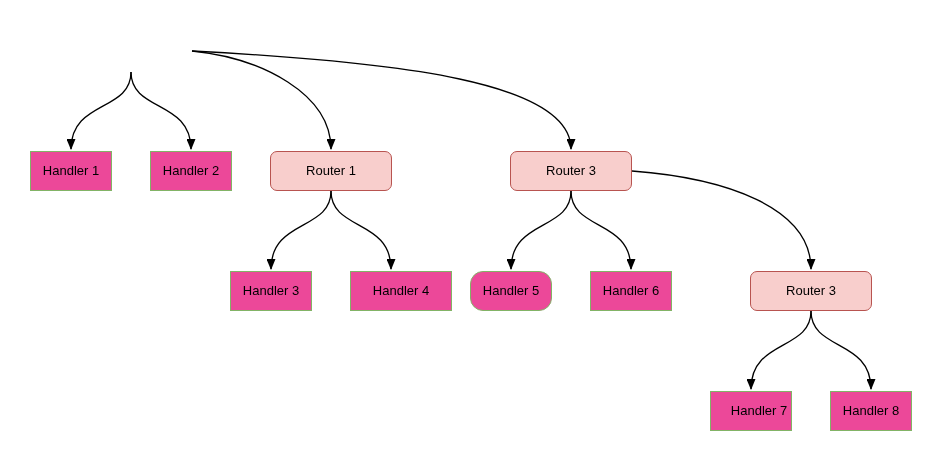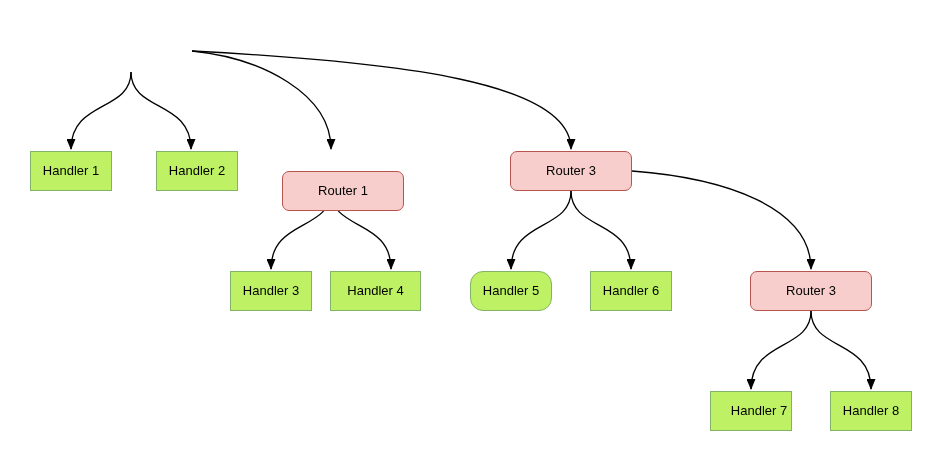--- a/index.html
+++ b/index.html
@@ -28,21 +28,21 @@
     color: #000000;
     box-sizing: border-box;
     white-space: nowrap;
   }
   .router {
     background: #f8cecc;
     border: 1.3px solid #b85450;
     border-radius: 7px;
   }
   .handler {
-    background: #bef264;
+    background: #ec4899;
     border: 1.3px solid #82b366;
   }
 </style>
 </head>
 <body>
 
 <div class="canvas">
 
   <svg class="edges" viewBox="0 0 941 461" xmlns="http://www.w3.org/2000/svg">
     <defs>
@@ -63,37 +63,37 @@
       <path d="M 811,311 C 811,351 751,339 751,389" marker-end="url(#arrow)"></path>
       <path d="M 811,311 C 811,351 871,339 871,389" marker-end="url(#arrow)"></path>
     </g>
   </svg>
 
 
   <div class="node handler" style="left:30px; top:151px; width:82px; height:40px;">
     <span>Handler 1</span>
   </div>
 
-  <div class="node handler" style="left:156px; top:151px; width:82px; height:40px;">
+  <div class="node handler" style="left:150px; top:151px; width:82px; height:40px;">
     <span>Handler 2</span>
   </div>
 
-  <div class="node router" style="left:282px; top:151px; width:122px; height:40px;margin-top:20px;">
+  <div class="node router" style="left:270px; top:151px; width:122px; height:40px;">
     <span>Router 1</span>
   </div>
 
   <div class="node router" style="left:510px; top:151px; width:122px; height:40px;">
     <span>Router 3</span>
   </div>
 
   <div class="node handler" style="left:230px; top:271px; width:82px; height:40px;">
     <span>Handler 3</span>
   </div>
 
-  <div class="node handler" style="left:330px; top:271px; width:91px; height:40px;">
+  <div class="node handler" style="left:350px; top:271px; width:102px; height:40px;">
     <span>Handler 4</span>
   </div>
 
   <div class="node handler" style="left:470px; top:271px; width:82px; height:40px;border-radius:13px;">
     <span>Handler 5</span>
   </div>
 
   <div class="node handler" style="left:590px; top:271px; width:82px; height:40px;">
     <span>Handler 6</span>
   </div>

